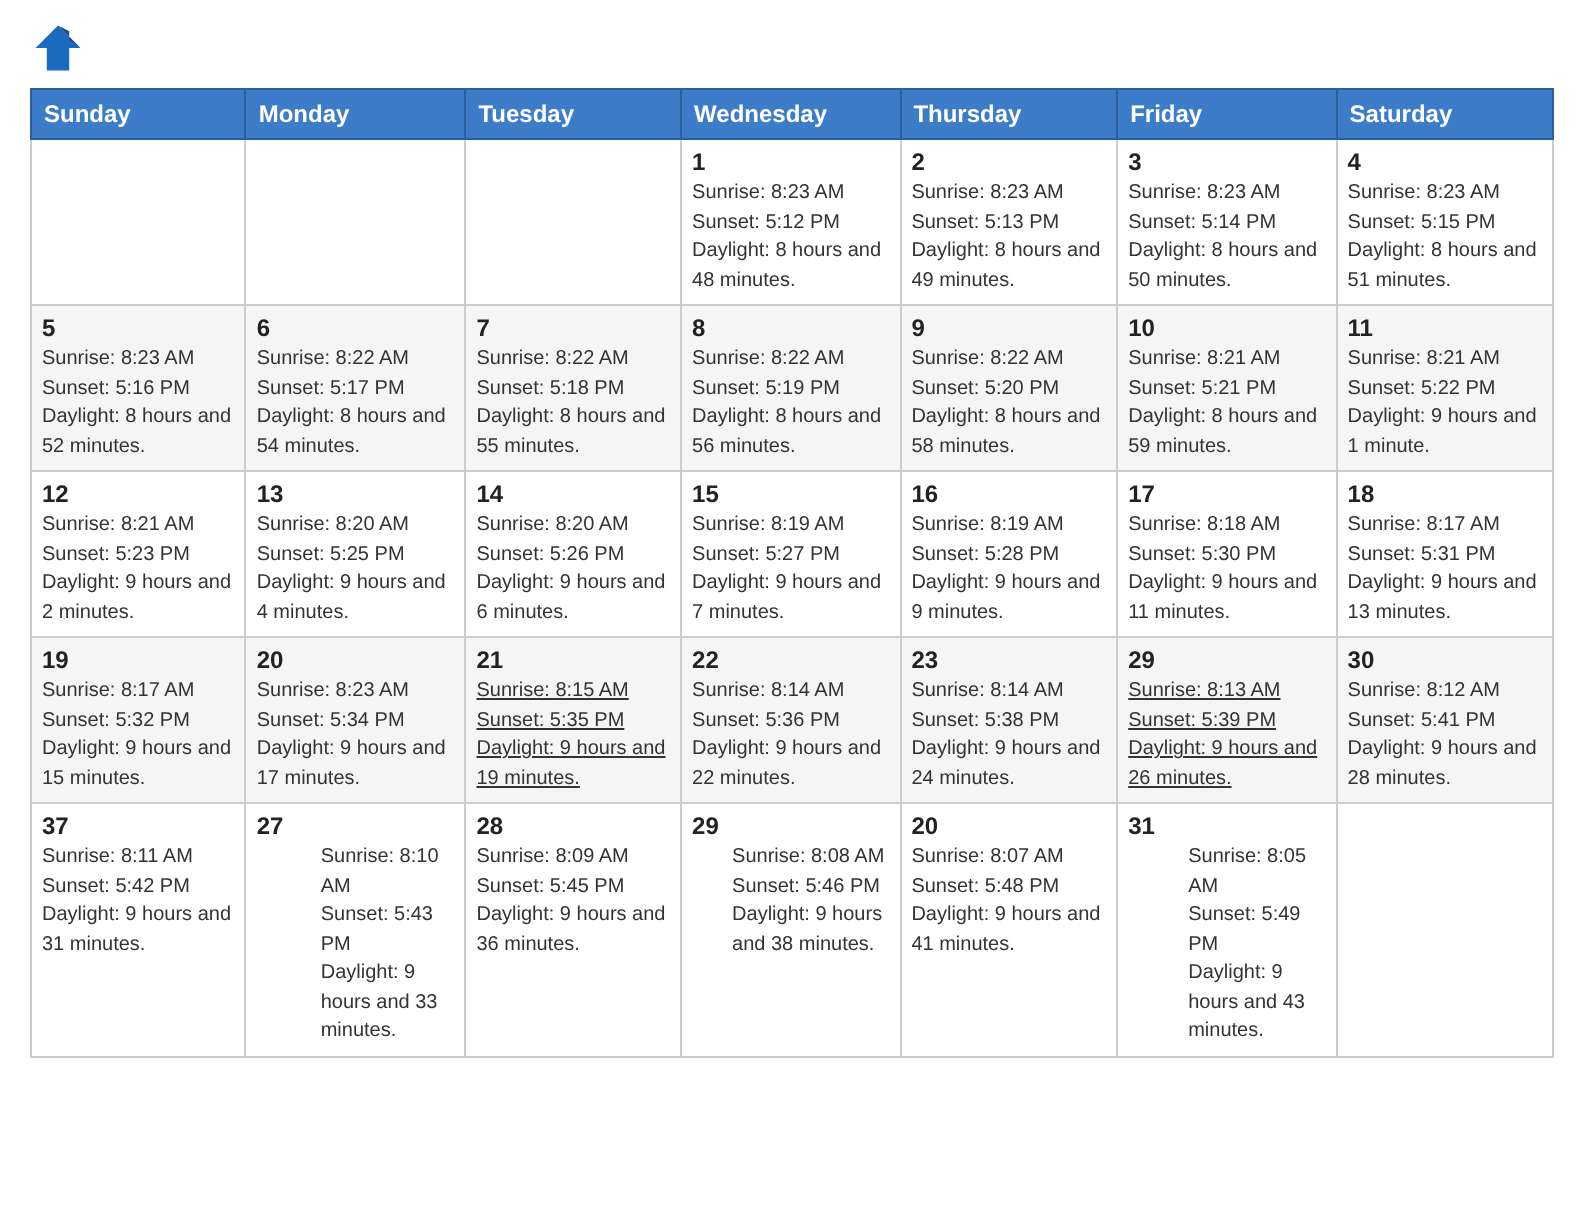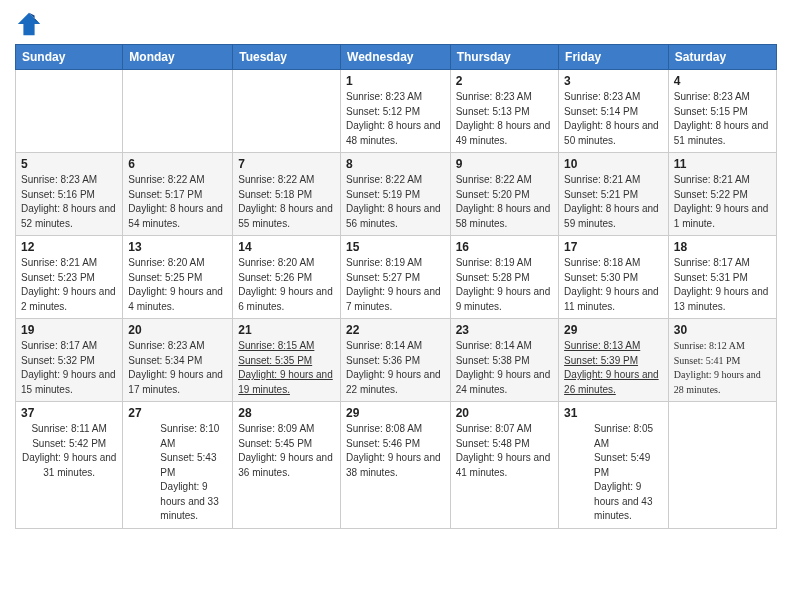--- a/index.html
+++ b/index.html
@@ -273,47 +273,47 @@
 Daylight: 9 hours and 24 minutes.</div>
           </td>
           <td>
             <div class="day-num">29</div>
             <div class="day-info" style="white-space: pre-line; text-decoration: underline;">Sunrise: 8:13 AM
 Sunset: 5:39 PM
 Daylight: 9 hours and 26 minutes.</div>
           </td>
           <td>
             <div class="day-num">30</div>
-            <div class="day-info" style="white-space: pre-line; font-family: Liberation Serif, serif;">Sunrise: 8:12 AM
+            <div class="day-info" style="white-space: pre-line;">Sunrise: 8:12 AM
 Sunset: 5:41 PM
 Daylight: 9 hours and 28 minutes.</div>
           </td>
         </tr>
         <tr>
           <td>
             <div class="day-num">37</div>
-            <div class="day-info" style="white-space: pre-line; text-align: center;">Sunrise: 8:11 AM
+            <div class="day-info" style="white-space: pre-line;">Sunrise: 8:11 AM
 Sunset: 5:42 PM
 Daylight: 9 hours and 31 minutes.</div>
           </td>
           <td>
             <div class="day-num">27</div>
             <div class="day-info" style="white-space: pre-line; margin-left: 32px;">Sunrise: 8:10 AM
 Sunset: 5:43 PM
 Daylight: 9 hours and 33 minutes.</div>
           </td>
           <td>
             <div class="day-num">28</div>
             <div class="day-info" style="white-space: pre-line;">Sunrise: 8:09 AM
 Sunset: 5:45 PM
 Daylight: 9 hours and 36 minutes.</div>
           </td>
           <td>
             <div class="day-num">29</div>
-            <div class="day-info" style="white-space: pre-line;">Sunrise: 8:08 AM
+            <div class="day-info" style="white-space: pre-line; margin-left: 20px;">Sunrise: 8:08 AM
 Sunset: 5:46 PM
 Daylight: 9 hours and 38 minutes.</div>
           </td>
           <td>
             <div class="day-num">20</div>
             <div class="day-info" style="white-space: pre-line;">Sunrise: 8:07 AM
 Sunset: 5:48 PM
 Daylight: 9 hours and 41 minutes.</div>
           </td>
           <td>

